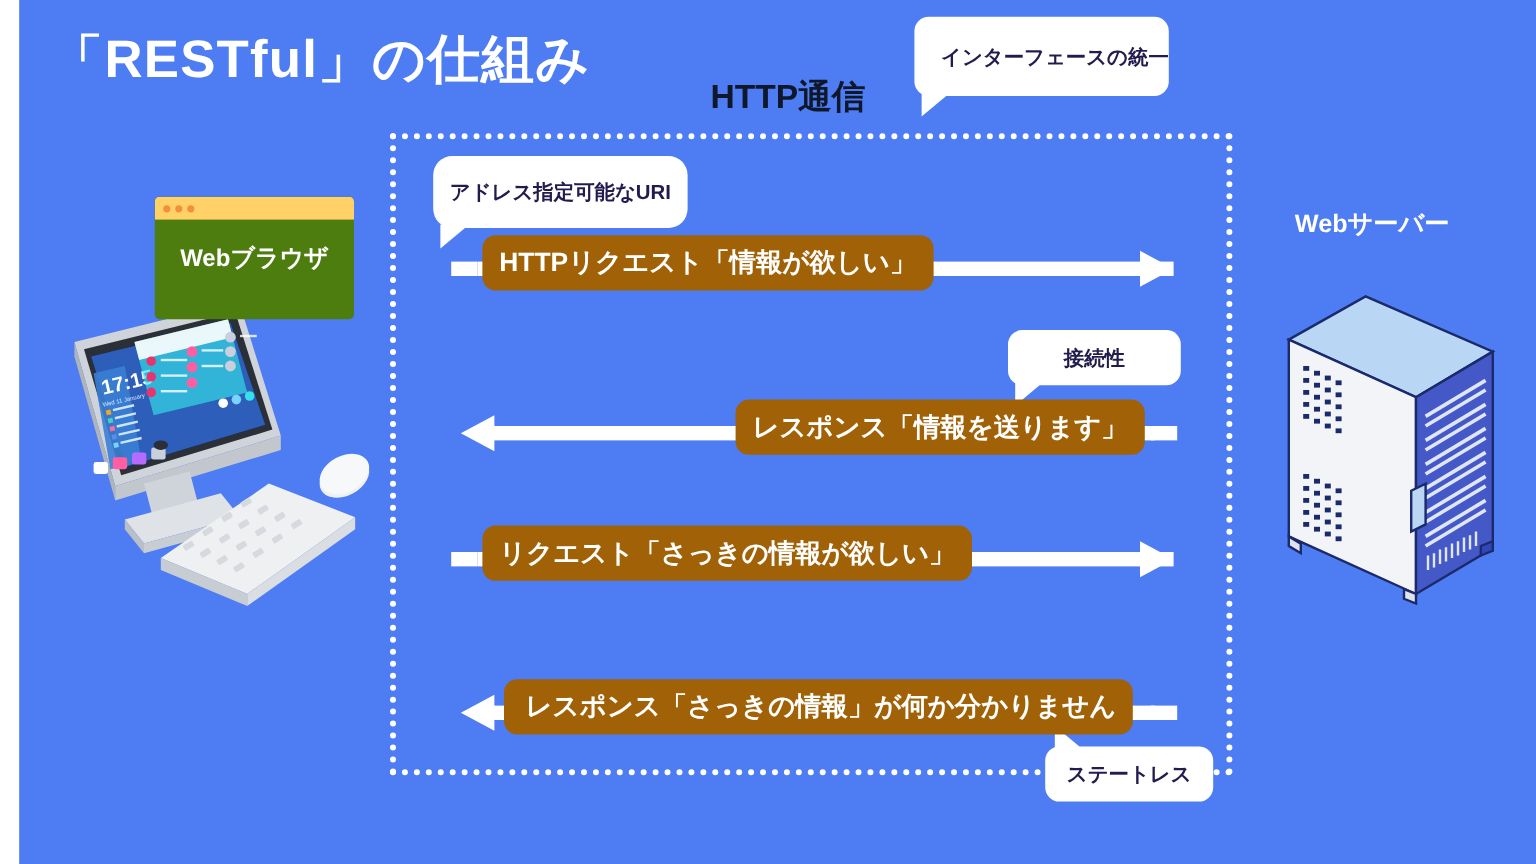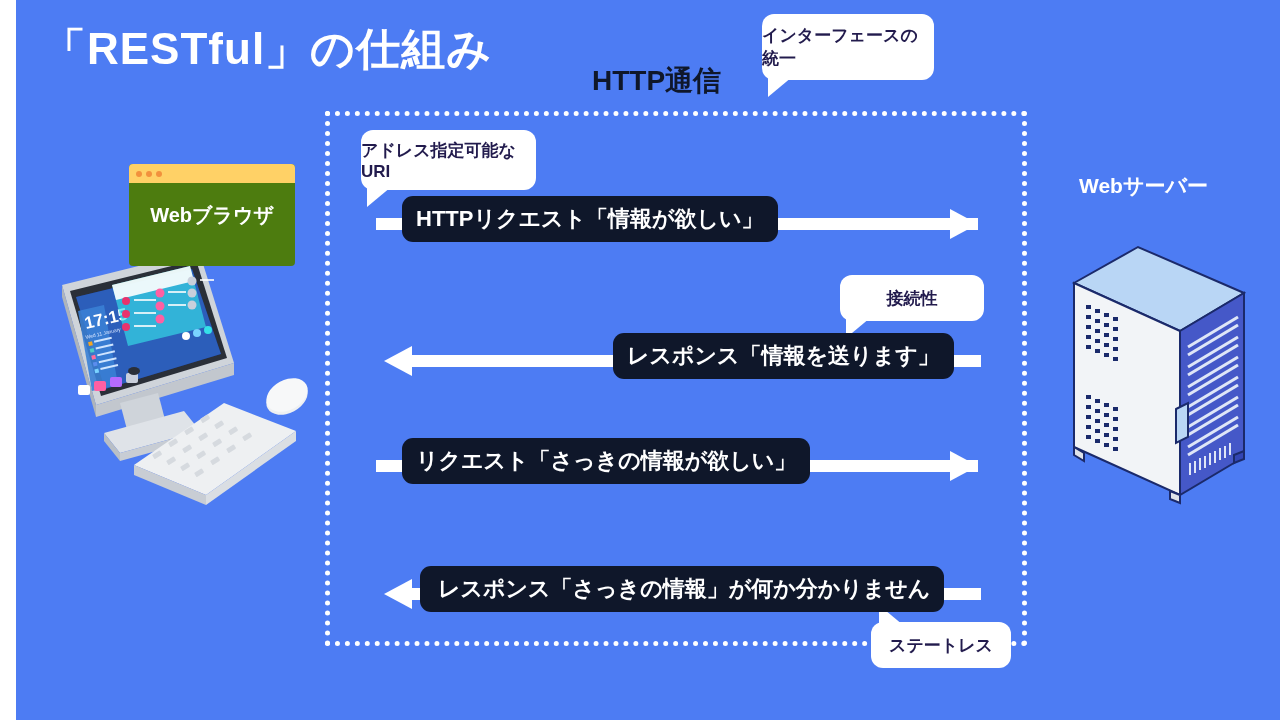--- a/index.html
+++ b/index.html
@@ -79,27 +79,28 @@
   
   .tail-up-left {
     top: -17px;
     left: 8px;
     border-left: 0 solid transparent;
     border-right: 24px solid transparent;
     border-bottom: 20px solid #ffffff;
   }
 
   #bubble-interface {
-    left: 746px; top: 14px; width: 172px; height: 66px;
+    left: 746px; top: 14px; width: 212px; height: 66px;
     font-size: 17px;
     justify-content: flex-end;
   }
   #bubble-uri {
-    left: 345px; top: 130px; width: 175px; height: 60px;
+    left: 345px; top: 130px; width: 212px; height: 60px;
     font-size: 17px;
+    border-radius: 16px;
   }
   #bubble-connection {
     left: 824px; top: 275px; width: 144px; height: 46px;
     font-size: 17px;
     text-align: center;
   }
   #bubble-stateless {
     left: 855px; top: 622px; width: 140px; height: 46px;
     font-size: 17px;
   }
@@ -139,21 +140,21 @@
     top: 22px;
     width: 22px;
     height: 12px;
     background: #ffffff;
   }
   
   .msg-pill {
     position: absolute;
     top: 0;
     height: 46px;
-    background: #0f172a;
+    background: #a16207;
     border-radius: 11px;
     color: #ffffff;
     font-size: 22px;
     font-weight: bold;
     display: flex;
     align-items: center;
     padding: 0 14px;
     white-space: nowrap;
     box-sizing: border-box;
   }

